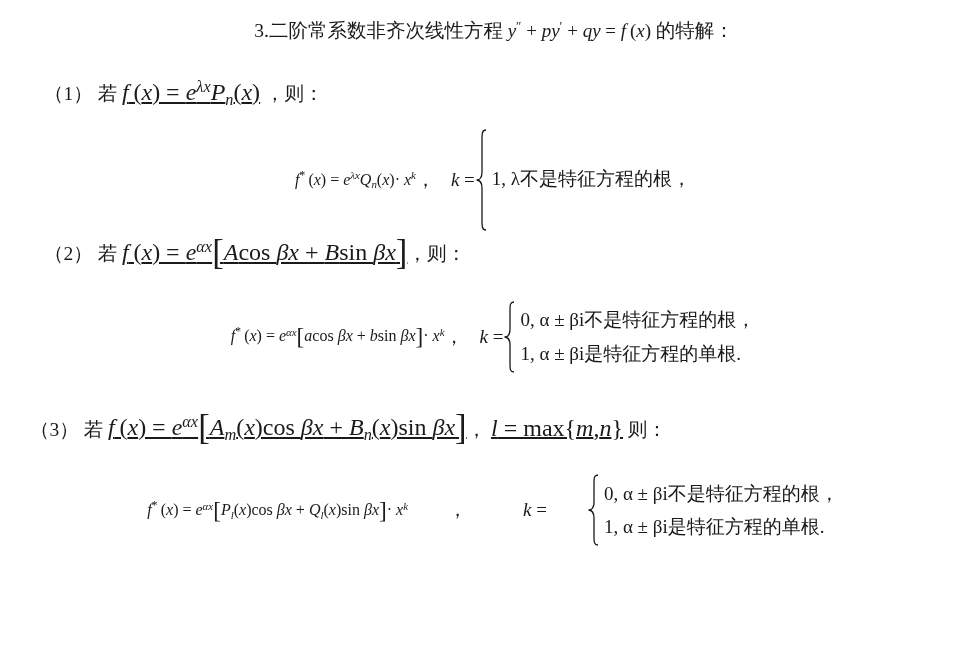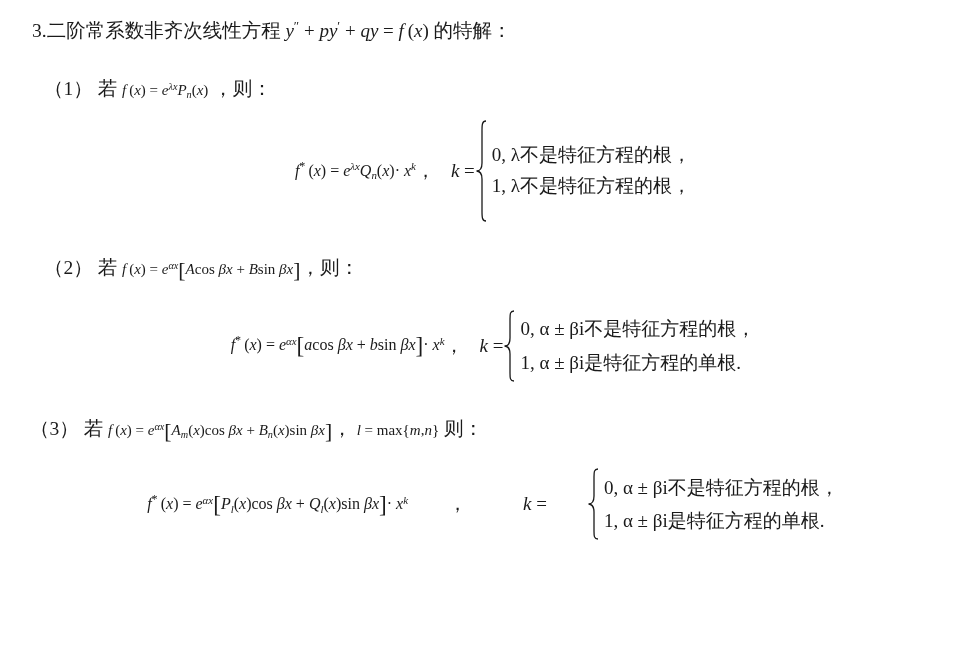--- a/index.html
+++ b/index.html
@@ -42,33 +42,34 @@
     vertical-align: 0.5em;
   }
   .cjk { font-family: "Liberation Serif", "DejaVu Serif", serif; font-style: normal; }
 
   
   .heading {
     font-size: 19.5px;
     line-height: 1.2;
     margin: 0 0 0 2px;
     white-space: nowrap;
+    text-align: center;
   }
   .heading .math { font-size: 19px; }
 
   
   .item {
     font-size: 19.5px;
     line-height: 1.2;
     white-space: nowrap;
   }
-  .item .math { font-size: 15px; }
+  .item .math { font-size: 24px; text-decoration: underline; }
 
   .item-1 { margin-top: 34px; margin-left: 14px; }
-  .item-2 { margin-top: 33px; margin-left: 14px; }
+  .item-2 { margin-left: 14px; }
   .item-3 { margin-top: 34px; }
 
   
   .formula-row {
     display: flex;
     align-items: center;
     justify-content: center;
     white-space: nowrap;
   }
   .formula-row .lhs {
@@ -138,21 +139,20 @@
     <span class="lhs math"><span class="it">f</span><span class="star">*</span> (<span class="it">x</span>) = <span class="it">e</span><span class="sup">λx</span><span class="it">Q</span><span class="sub">n</span>(<span class="it">x</span>)<span class="frac-min">·</span> <span class="it">x</span><span class="sup">k</span></span>
     <span class="cjk" style="font-size:19px;">，</span>
     <span class="kis math"><span class="it">k</span> =</span>
     <span class="cases">
       <span class="brace">
         <svg width="14" height="104" viewBox="0 0 14 104" aria-hidden="true">
           <path d="M11 2 C7 2 7 6 7 12 L7 44 C7 50 4 52 1.5 52 C4 52 7 54 7 60 L7 92 C7 98 7 102 11 102" fill="none" stroke="#1a1a1a" stroke-width="1.3"></path>
         </svg>
       </span>
       <span class="case-lines">
-        <div class="cjk">0, λ不是特征方程的根，</div>
         <div class="cjk">1, λ不是特征方程的根，</div>
       </span>
     </span>
   </div>
 
   <div class="item item-2">
     <span class="cjk">（2）</span>
     <span class="cjk">若</span>
     <span class="math"><span class="it">f</span> (<span class="it">x</span>) = <span class="it">e</span><span class="sup">αx</span><span class="bracket">[</span><span class="it">A</span>cos <span class="it">βx</span> + <span class="it">B</span>sin <span class="it">βx</span><span class="bracket">]</span></span><span class="cjk">，</span><span class="cjk">则：</span>
   </div>

